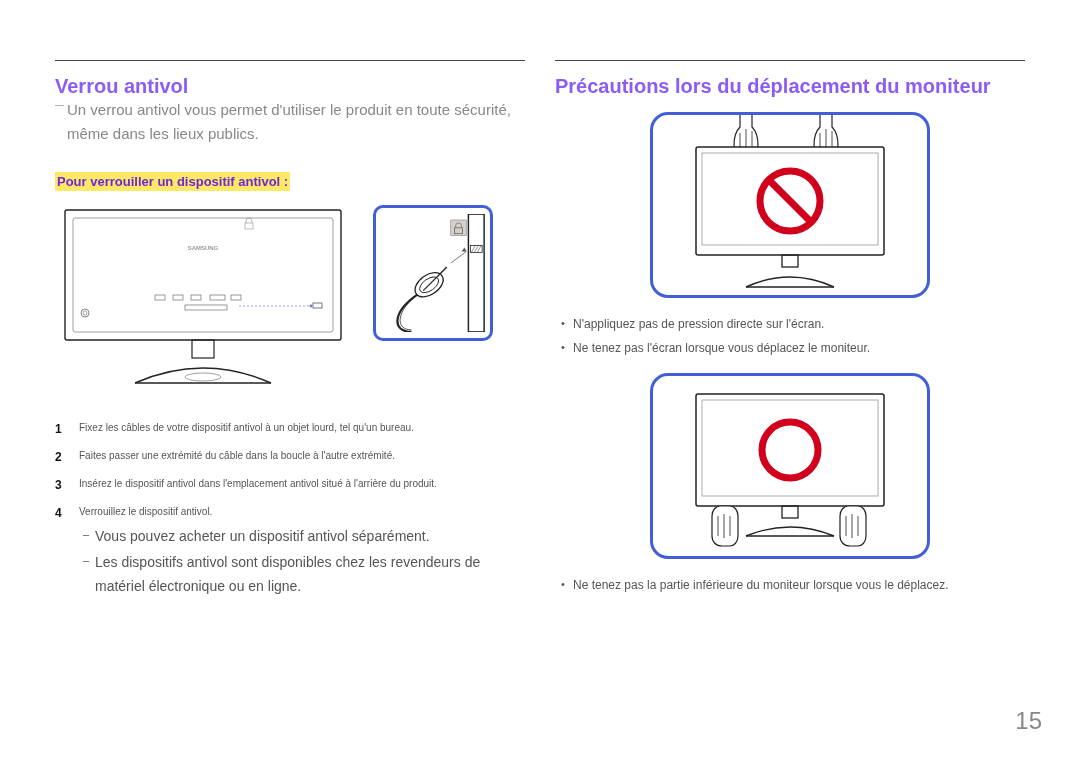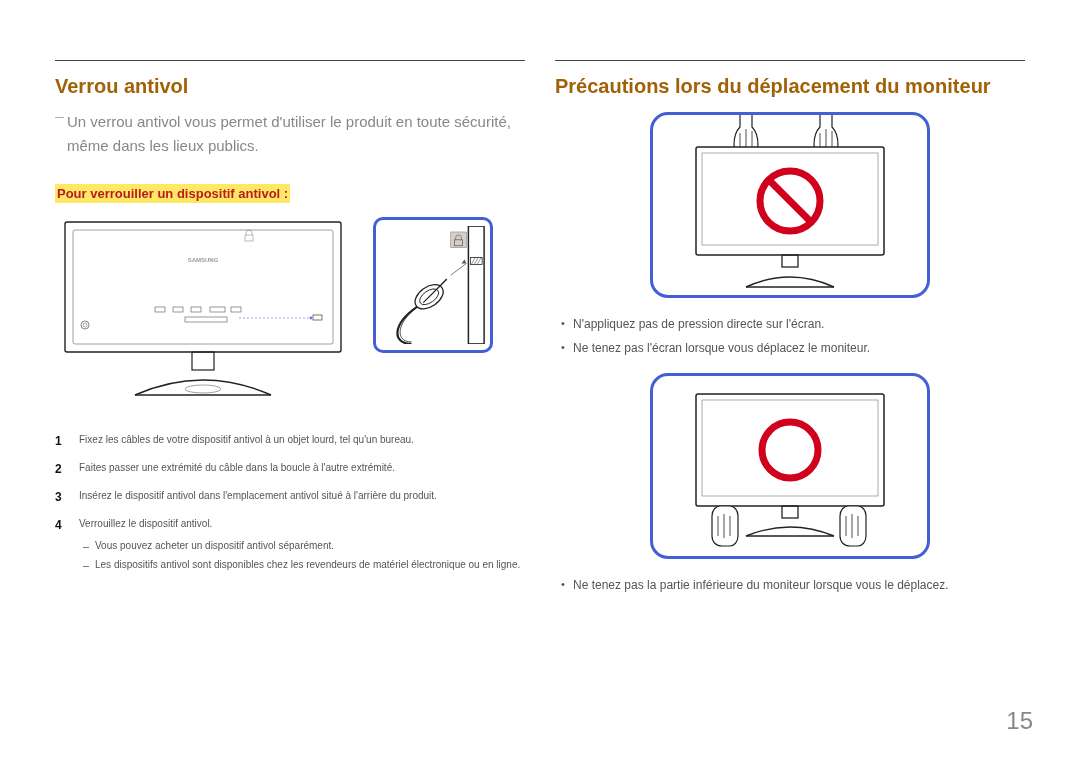--- a/index.html
+++ b/index.html
@@ -20,43 +20,42 @@
     flex: 1;
     min-width: 0;
   }
   .hr-top {
     border-top: 1px solid #444;
     margin-bottom: 14px;
   }
   h2.section {
     font-size: 20px;
     font-weight: bold;
-    color: #a16207;
-    margin-bottom: 12px;
+    color: #8b5cf6;
   }
   .note-line {
     font-size: 15px;
     color: #888;
     line-height: 1.6;
     margin-bottom: 4px;
     padding-left: 12px;
     position: relative;
   }
   .note-line::before {
     content: "―";
     position: absolute;
     left: 0;
     top: 0;
     color: #888;
     font-size: 9px;
   }
   h3.sub {
     font-size: 13px;
     font-weight: bold;
-    color: #b91c1c;
+    color: #6d28d9;
     background: #ffe865;
     display: inline-block;
     padding: 2px 2px;
     margin-top: 22px;
     margin-bottom: 14px;
   }
   .fig-row {
     display: flex;
     gap: 18px;
     align-items: flex-start;
@@ -89,21 +88,21 @@
     font-weight: bold;
     font-size: 12px;
     color: #111;
     min-width: 12px;
   }
   .substeps {
     list-style: none;
     padding-left: 0;
   }
   .substeps li {
-    font-size: 10px;
+    font-size: 14px;
     color: #555;
     line-height: 1.7;
     position: relative;
     padding-left: 16px;
     margin-bottom: 2px;
   }
   .substeps li::before {
     content: "‒";
     position: absolute;
     left: 4px;
@@ -135,21 +134,21 @@
   .bullets li::before {
     content: "•";
     position: absolute;
     left: 6px;
     color: #555;
     font-size: 11px;
   }
   .page-number {
     position: absolute;
     bottom: 28px;
-    right: 47px;
+    right: 38px;
     font-size: 24px;
     color: #888;
     font-weight: 300;
   }
   svg { display: block; }
 </style>
 </head>
 <body>
 
 <div class="page">

